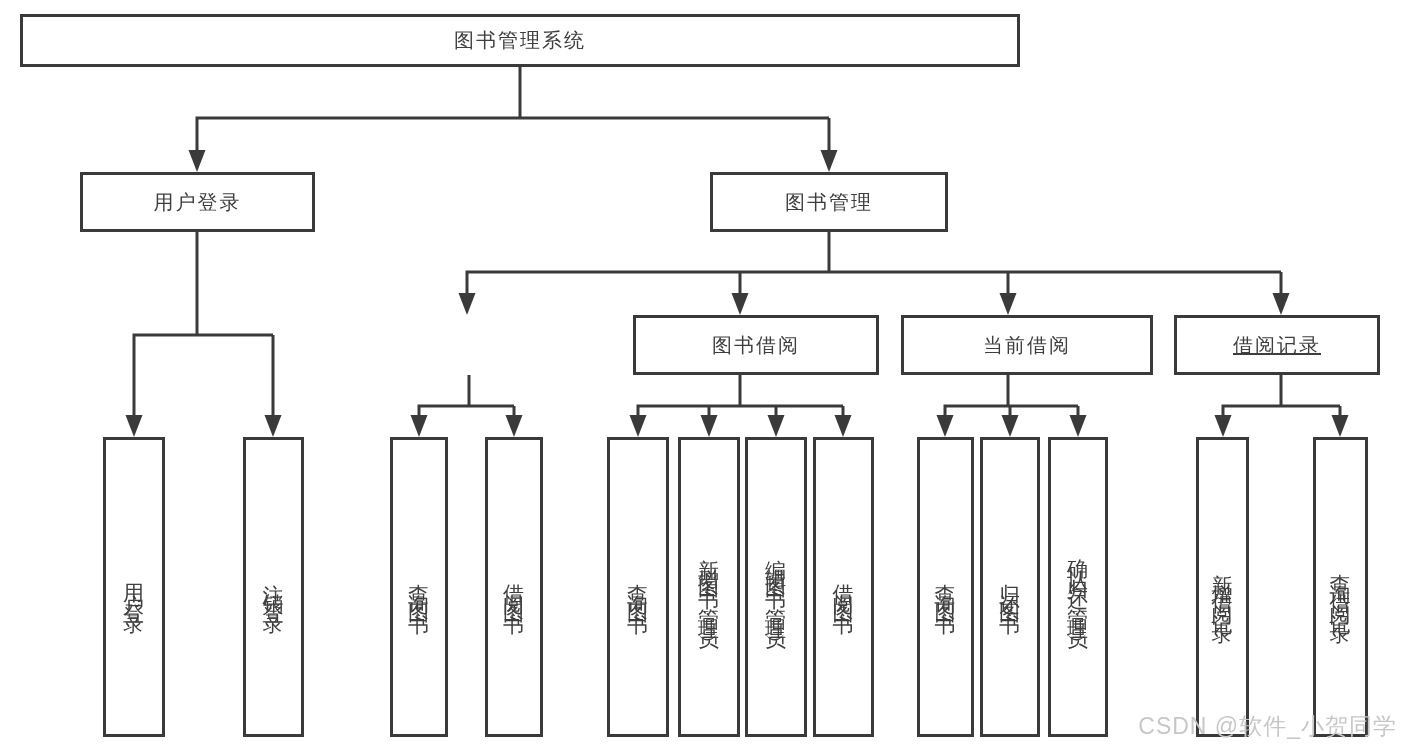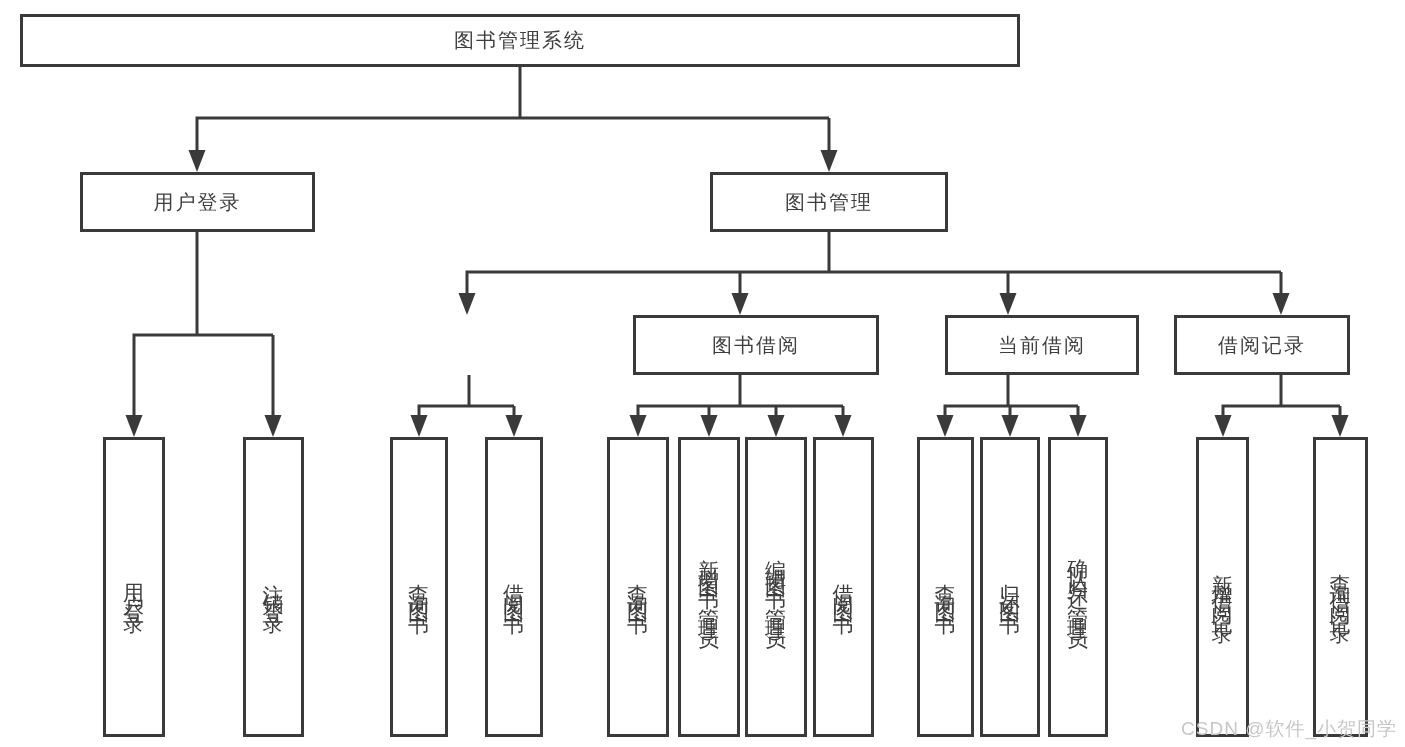--- a/index.html
+++ b/index.html
@@ -34,21 +34,21 @@
     writing-mode:vertical-rl;
     text-orientation:mixed;
     font-size:21px;
     letter-spacing:10px;
     line-height:1;
     color:#3e3e3e;
   }
   .watermark{
     position:absolute;
     right:8px;bottom:5px;
-    font-size:19px;
+    font-size:23px;
     color:#c7c7c7;
     letter-spacing:1px;
     z-index:5;
   }
 </style>
 </head>
 <body>
 
 <div class="stage">
 
@@ -91,22 +91,22 @@
       <polygon points="1331.5,415 1348.5,415 1340,437"></polygon>
     </g>
   </svg>
 
   <div class="node" style="left:20px;top:14px;width:1000px;height:53px;">图书管理系统</div>
 
   <div class="node" style="left:80px;top:172px;width:235px;height:60px;">用户登录</div>
   <div class="node" style="left:710px;top:172px;width:238px;height:60px;font-family:Liberation Mono, monospace;">图书管理</div>
 
   <div class="node" style="left:633px;top:315px;width:246px;height:60px;">图书借阅</div>
-  <div class="node" style="left:901px;top:315px;width:194px;height:60px;margin-left:44px;">当前借阅</div>
-  <div class="node" style="left:1174px;top:315px;width:176px;height:60px;">借阅记录</div>
+  <div class="node" style="left:901px;top:315px;width:252px;height:60px;">当前借阅</div>
+  <div class="node" style="left:1174px;top:315px;width:206px;height:60px;text-decoration:underline;">借阅记录</div>
 
   <div class="leaf" style="left:103px;width:62px;">
     <span>用户登录</span>
   </div>
   <div class="leaf" style="left:243px;width:61px;">
     <span>注销登录</span>
   </div>
 
   <div class="leaf" style="left:390px;width:58px;">
     <span>查询图书</span>

